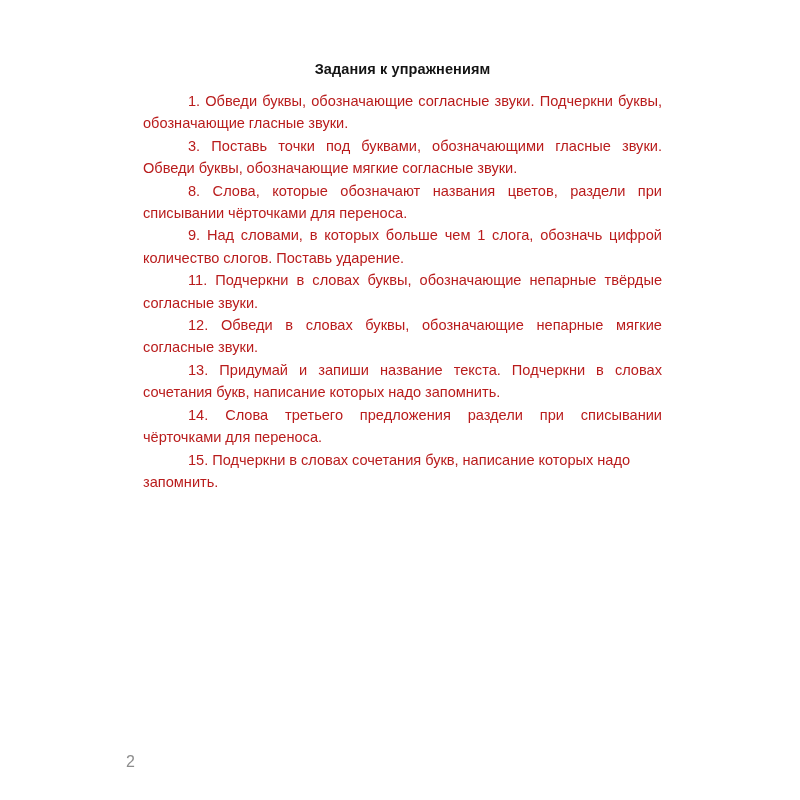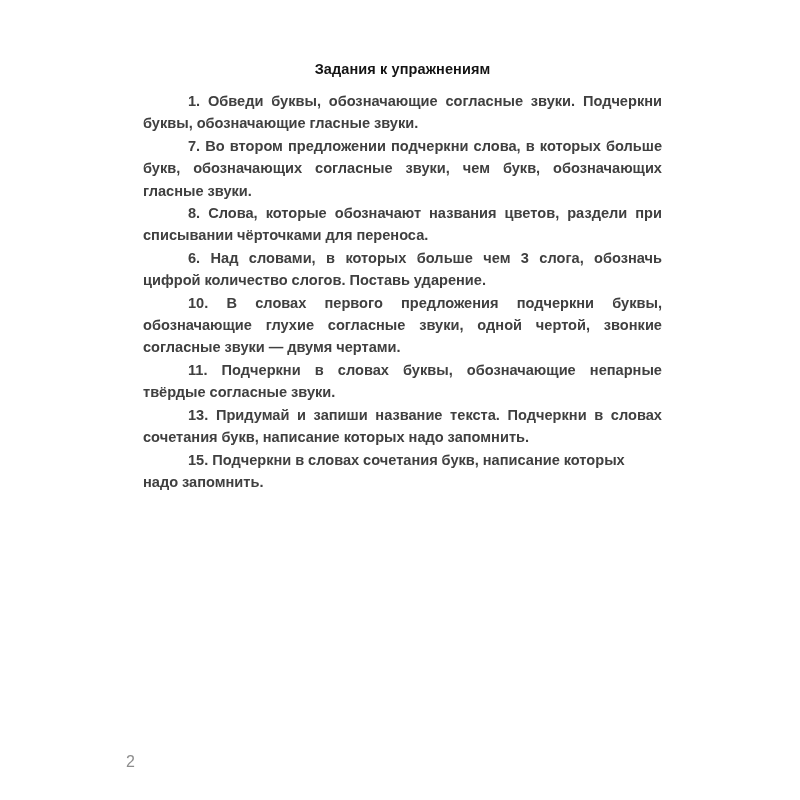--- a/index.html
+++ b/index.html
@@ -36,29 +36,28 @@
     line-height: 18px;
   }
   .task-list {
     margin: 0;
     padding: 0;
     list-style: none;
   }
   .task-item {
     font-size: 14.6px;
     line-height: 22.4px;
-    color: #404040;
+    color: #b91c1c;
     text-align: justify;
     text-indent: 45px;
     margin: 0;
     padding: 0;
     -webkit-hyphens: none;
     hyphens: none;
     word-spacing: -0.15px;
-    font-weight: bold;
   }
   .task-item:last-child {
     text-align: left;
   }
   .page-number {
     position: absolute;
     left: 126px;
     top: 752px;
     font-size: 16px;
     line-height: 20px;
@@ -69,26 +68,27 @@
 <body>
 
 <div class="page">
 
   <div class="content">
 
     <h1 class="page-title">Задания к упражнениям</h1>
 
     <div class="task-list">
       <p class="task-item">1. Обведи буквы, обозначающие согласные звуки. Подчеркни буквы, обозначающие гласные звуки.</p>
-      <p class="task-item">7. Во втором предложении подчеркни слова, в которых больше букв, обозначающих согласные звуки, чем букв, обозначающих гласные звуки.</p>
+      <p class="task-item">3. Поставь точки под буквами, обозначающими гласные звуки. Обведи буквы, обозначающие мягкие согласные звуки.</p>
       <p class="task-item">8. Слова, которые обозначают названия цветов, раздели при списывании чёрточками для переноса.</p>
-      <p class="task-item">6. Над словами, в которых больше чем 3 слога, обозначь циф­рой количество слогов. Поставь ударение.</p>
-      <p class="task-item">10. В словах первого предложения подчеркни буквы, обознача­ющие глухие согласные звуки, одной чертой, звонкие согласные звуки — двумя чертами.</p>
+      <p class="task-item">9. Над словами, в которых больше чем 1 слога, обозначь циф­рой количество слогов. Поставь ударение.</p>
       <p class="task-item">11. Подчеркни в словах буквы, обозначающие непарные твёр­дые согласные звуки.</p>
+      <p class="task-item">12. Обведи в словах буквы, обозначающие непарные мягкие согласные звуки.</p>
       <p class="task-item">13. Придумай и запиши название текста. Подчеркни в словах сочетания букв, написание которых надо запомнить.</p>
+      <p class="task-item">14. Слова третьего предложения раздели при списывании чёр­точками для переноса.</p>
       <p class="task-item">15. Подчеркни в словах сочетания букв, написание которых надо запомнить.</p>
     </div>
 
   </div>
 
   <div class="page-number">2</div>
 
 </div>
 
 </body></html>

